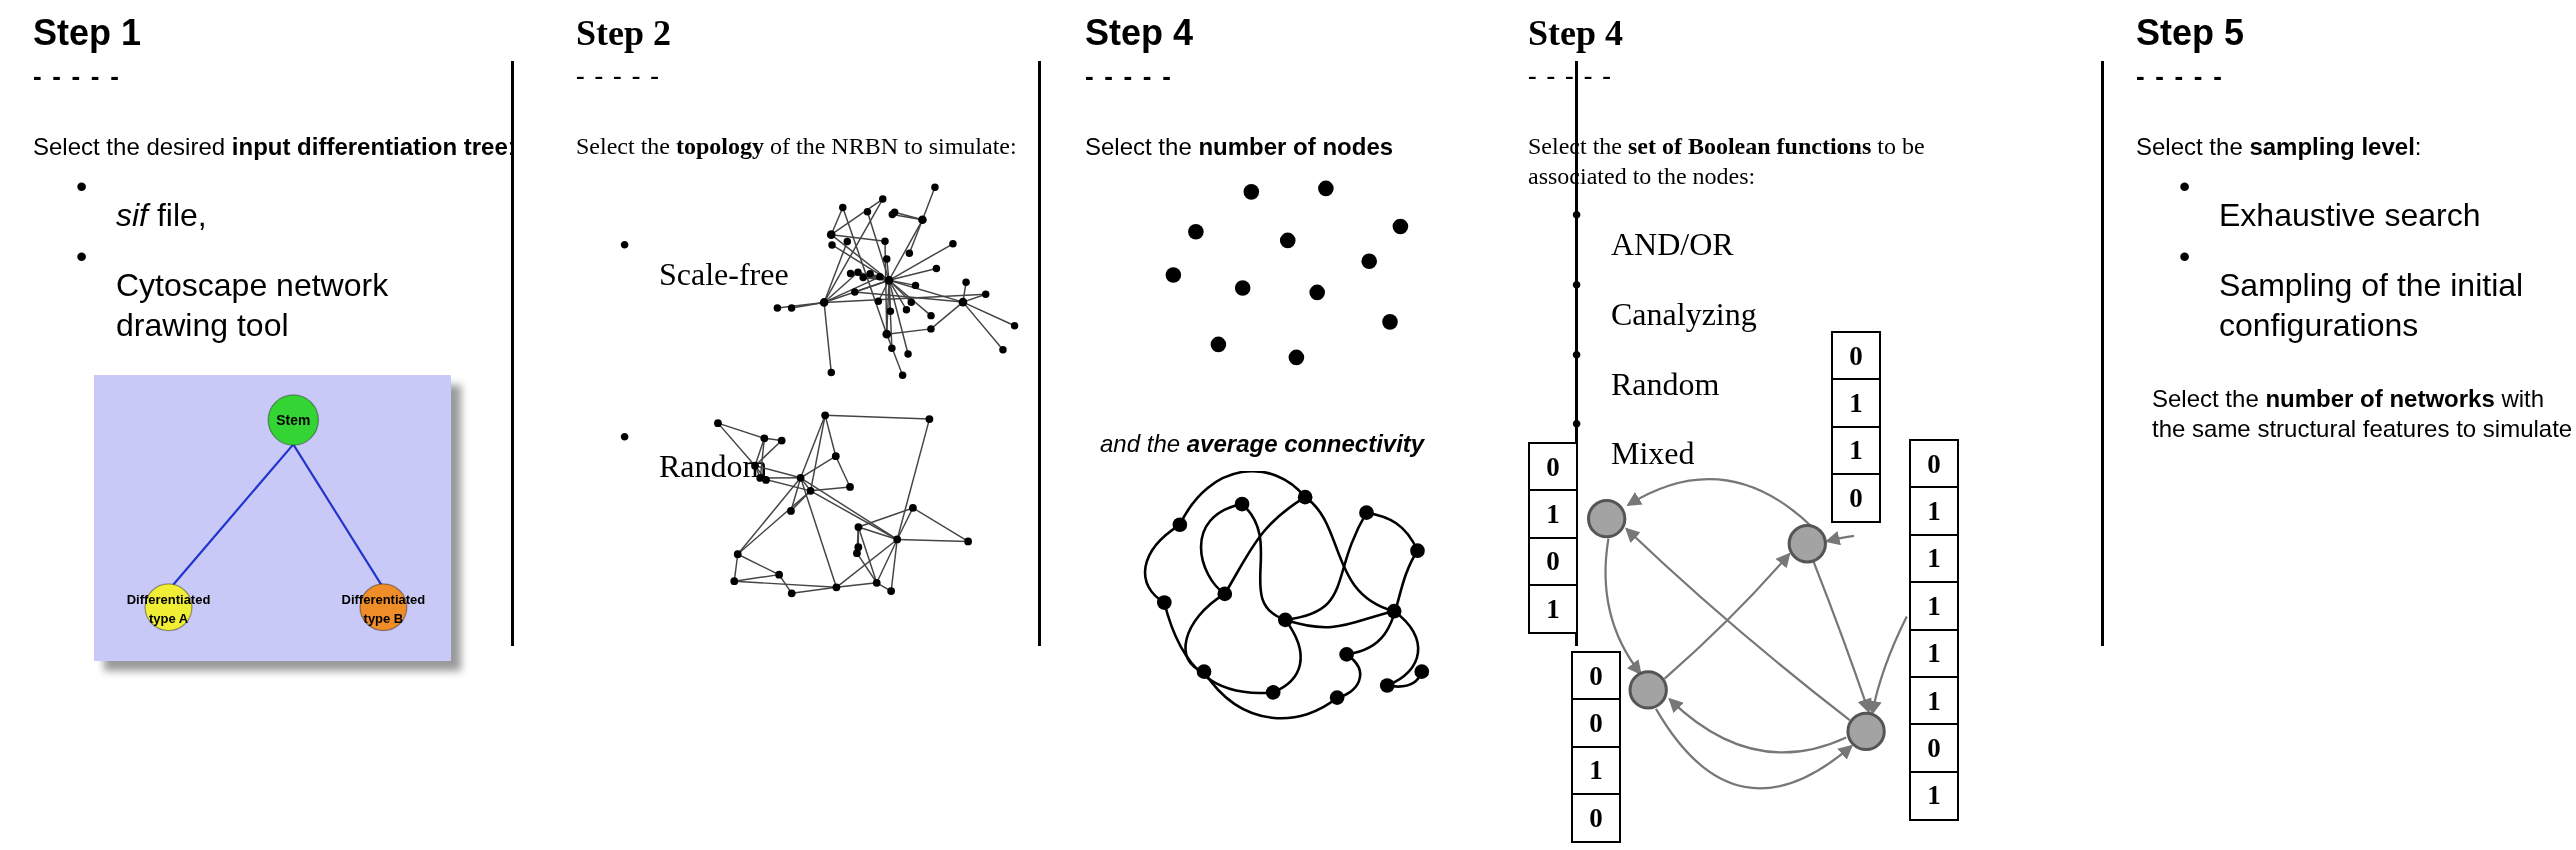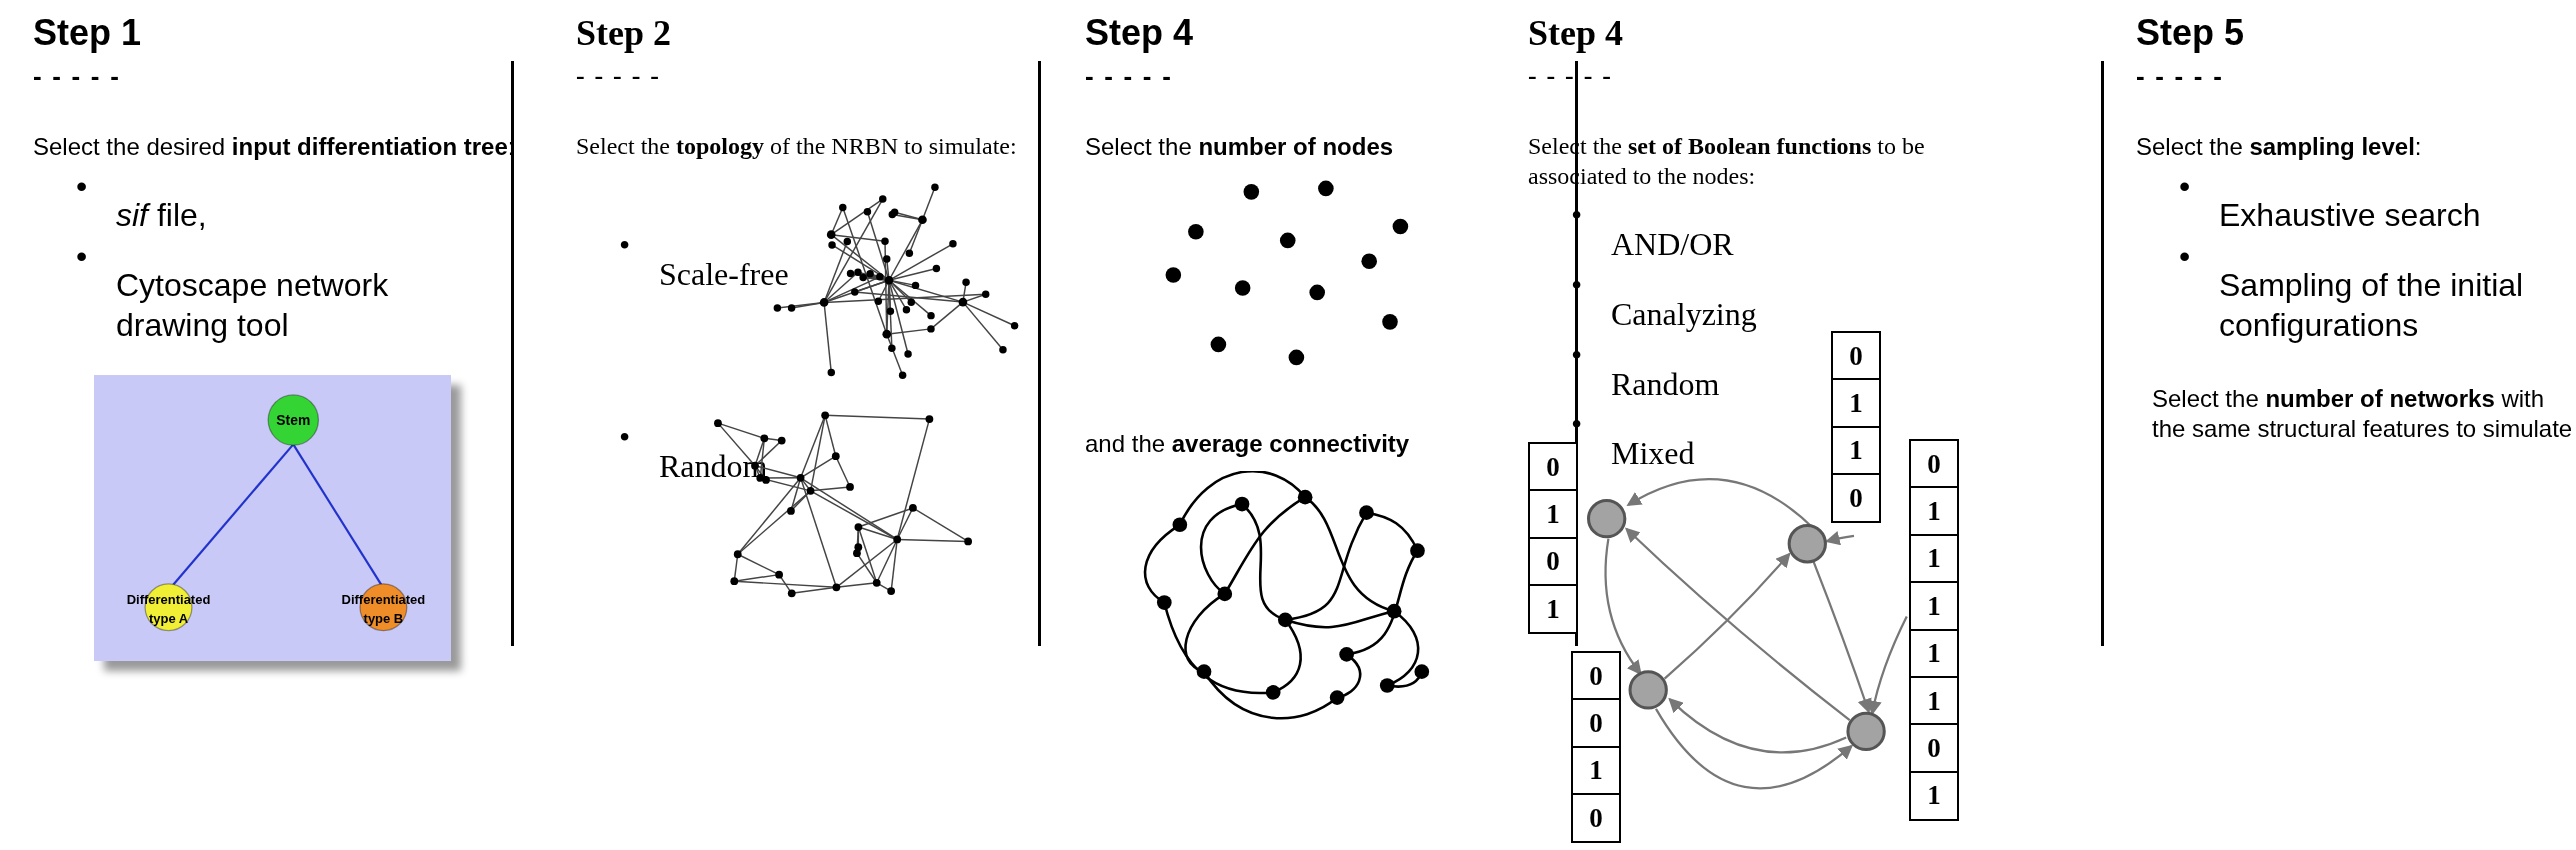--- a/index.html
+++ b/index.html
@@ -40,21 +40,21 @@
   .tlabel-stem { font-size:16px; }
 
   
   .s2-b1 { position:absolute; left:0; top:213px; white-space:nowrap; }
   .s2-b2 { position:absolute; left:0; top:405px; white-space:nowrap; }
   .s2-sf   { position:absolute; left:183px; top:166px; }
   .s2-rand { position:absolute; left:130px; top:391px; }
 
   
   .s3-dots   { position:absolute; left:71px; top:166px; }
-  .s3-p2     { position:absolute; left:0; top:417px; white-space:nowrap; }
+  .s3-p2     { position:absolute; left:15px; top:417px; white-space:nowrap;font-style:italic; }
   .s3-tangle { position:absolute; left:43px; top:459px; }
 
   
   .s4-fig   { position:absolute; left:0; top:319px; width:441px; height:531px; }
   .fig4-svg { position:absolute; left:0; top:0; }
   .vstrip   { position:absolute; }
   .vcell {
     width:50px; height:50px; border:2.6px solid #000; margin-top:-2.6px; background:#fff;
     display:flex; align-items:center; justify-content:center;
     font-weight:700; font-size:27px;

